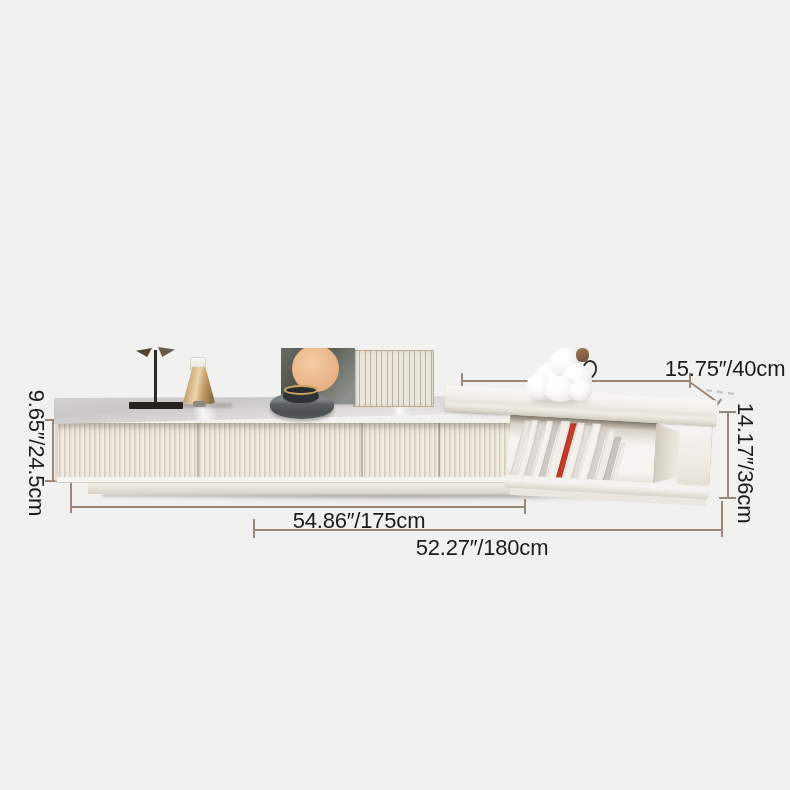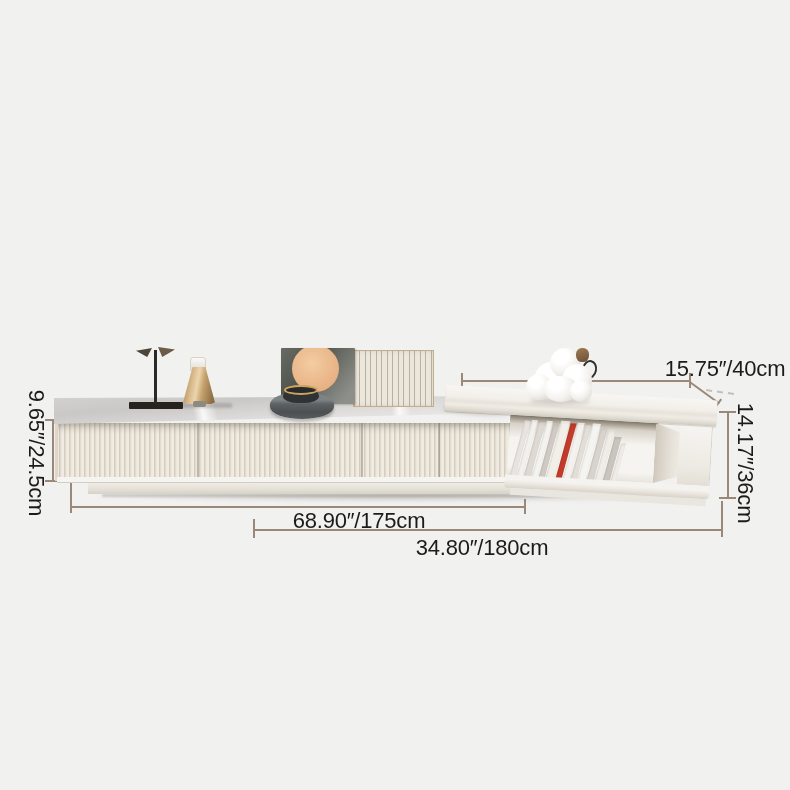--- a/index.html
+++ b/index.html
@@ -212,26 +212,26 @@
 
   <div id="dims">
     <div class="abs dim" id="dim24-line"></div>
     <div class="abs dim" id="dim24-tick-top"></div>
     <div class="abs dim" id="dim24-tick-bot"></div>
     <div class="abs dim-label vlabel" id="label-cabinet-height">9.65″/24.5cm</div>
 
     <div class="abs dim" id="dim175-line"></div>
     <div class="abs dim" id="dim175-tick-l"></div>
     <div class="abs dim" id="dim175-tick-r"></div>
-    <div class="abs dim-label" id="label-cabinet-length">68.90″/175cm</div>
+    <div class="abs dim-label" id="label-cabinet-length">54.86″/175cm</div>
 
     <div class="abs dim" id="dim180-line"></div>
     <div class="abs dim" id="dim180-tick-l"></div>
     <div class="abs dim" id="dim180-tick-r"></div>
-    <div class="abs dim-label" id="label-total-length">34.80″/180cm</div>
+    <div class="abs dim-label" id="label-total-length">52.27″/180cm</div>
 
     <div class="abs dim" id="dim36-line"></div>
     <div class="abs dim" id="dim36-tick-top"></div>
     <div class="abs dim" id="dim36-tick-bot"></div>
     <div class="abs dim-label vlabel" id="label-table-height">14.17″/36cm</div>
 
     <div class="abs dim" id="dim40-line"></div>
     <div class="abs dim" id="dim40-tick-l"></div>
     <div class="abs dim" id="dim40-tick-r"></div>
     <div class="abs dim" id="dim40-diag"></div>

